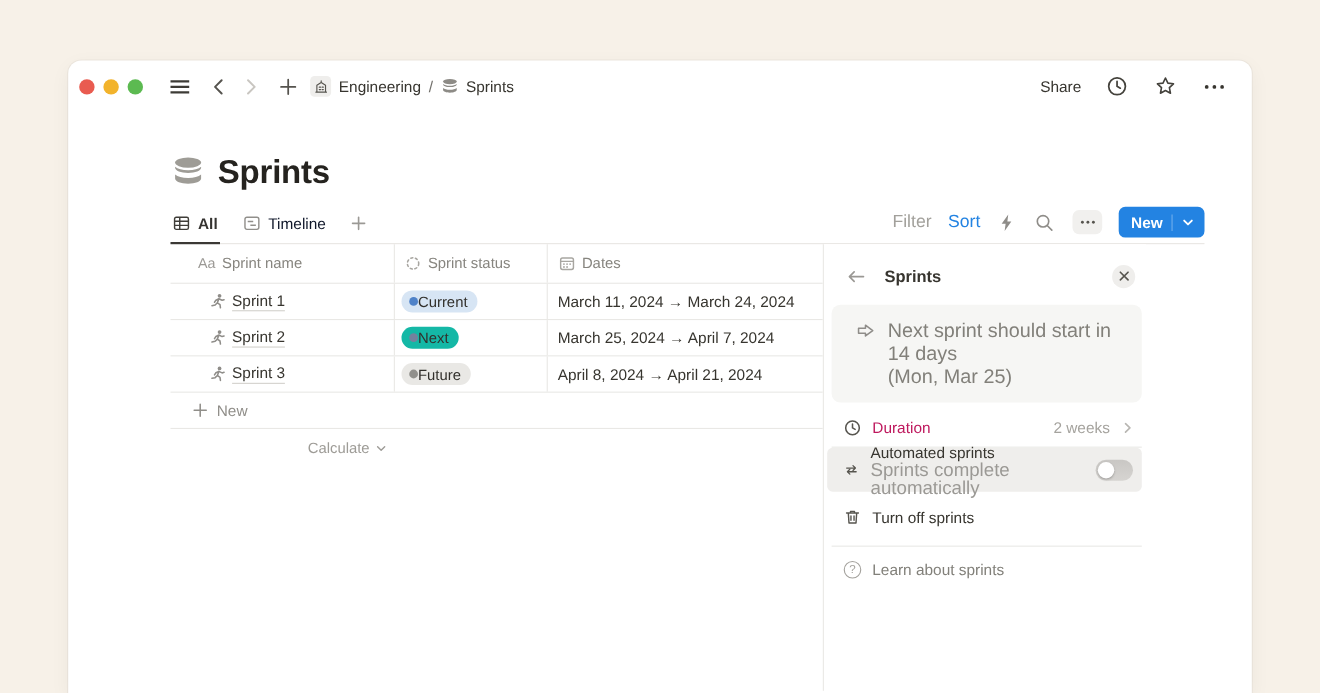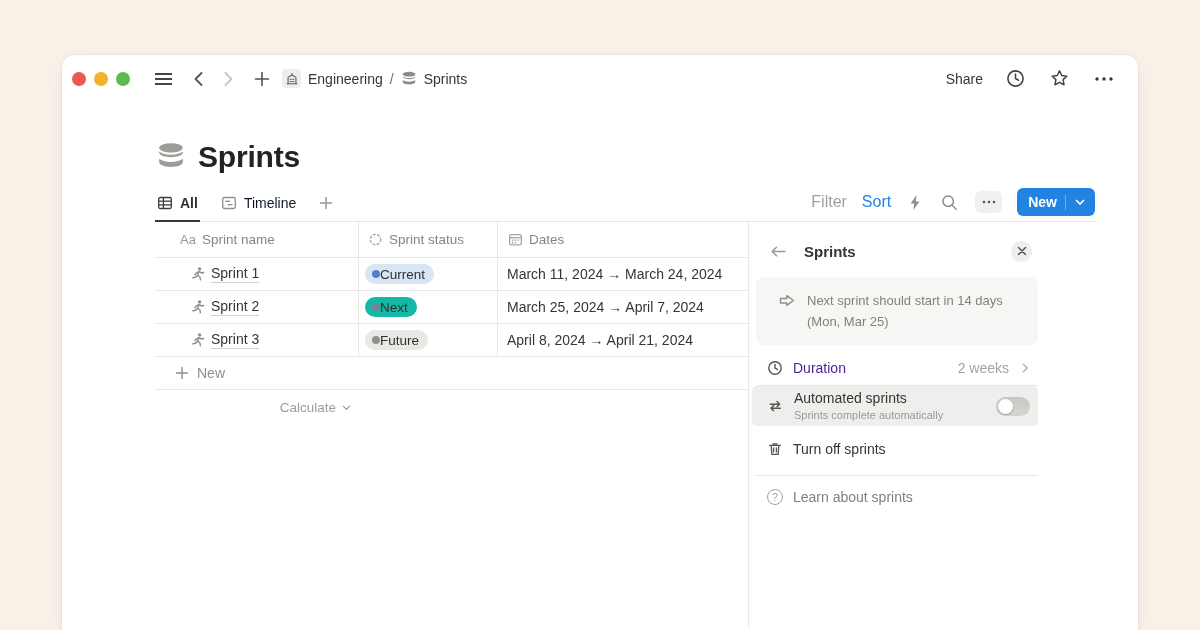--- a/index.html
+++ b/index.html
@@ -62,31 +62,31 @@
   .pill { height:20px; border-radius:10px; display:flex; align-items:center; padding:0 9px 0 7px; gap:0; color:#32302c; font-size:13.5px; }
   .pill .dot { width:8px; height:8px; border-radius:50%; }
   .c-dates.body { padding-left:9px; color:#37352f; cursor:pointer; }
   .new-row { height:33px; border-bottom:1px solid #e9e8e5; display:flex; align-items:center; gap:8px; padding-left:20px; color:#908e89; cursor:pointer; width:593px; background:none; border-top:none;border-left:none;border-right:none; font-size:14px; font-family:inherit;}
   .calc-row { width:203px; height:34px; display:flex; align-items:center; justify-content:flex-end; gap:5px; padding-right:6px; color:#9e9c97; font-size:13.5px; cursor:pointer; background:none; border:none; font-family:inherit;}
   
   .panel { position:absolute; left:593px; top:0; bottom:0; width:294px; border-left:1px solid #e9e8e5; padding:13px 4px 0 7px; background:#fff; }
   .panel-header { height:32px; display:flex; align-items:center; gap:15px; padding:0 6px 0 12px; }
   .panel-title { font-size:15px; font-weight:700; color:#37352f; }
   .close-btn { margin-left:auto; width:21px; height:21px; border-radius:50%; background:#efeeec; border:none; display:flex; align-items:center; justify-content:center; cursor:pointer; }
-  .notice { margin-top:10px; background:#f6f6f4; border-radius:8px; padding:13px 14px 13px 22px; display:flex; gap:11px; color:#82807a; font-size:13px; line-height:21px; }
+  .notice { margin-top:10px; background:#f6f6f4; border-radius:8px; padding:13px 14px 13px 22px; display:flex; gap:11px; color:#82807a; font-size:18px; line-height:21px; }
   .notice svg { margin-top:2px; flex:none; }
   .settings { margin-top:8px; }
   .setting { height:29px; display:flex; align-items:center; gap:10px; padding:0 7px 0 11px; font-size:14px; cursor:pointer; width:100%; background:none; border:none; font-family:inherit; text-align:left;}
-  .setting .s-label { color:#4c1d95; }
+  .setting .s-label { color:#be185d; }
   .setting .s-value { margin-left:auto; color:#a5a39e; }
   .pdivider { height:1px; background:#e9e8e5; margin-top:3px; }
   .automated { height:40px; margin-left:-4px; width:calc(100% + 4px); background:#efeeec; border-radius:5px; display:flex; align-items:center; gap:10px; padding:0 8px 0 15px; cursor:pointer; }
   .auto-text { display:flex; flex-direction:column; justify-content:center; }
   .auto-title { font-size:14px; color:#37352f; line-height:17px; }
-  .auto-sub { font-size:11px; color:#9b9995; line-height:16px; }
+  .auto-sub { font-size:17px; color:#9b9995; line-height:16px; }
   .toggle { margin-left:auto; width:34px; height:19px; border-radius:10px; background:linear-gradient(#c9c7c4,#d6d4d1); position:relative; border:none; cursor:pointer; flex:none; }
   .toggle .knob { position:absolute; left:2px; top:2px; width:15px; height:15px; border-radius:50%; background:#fff; box-shadow:0 1px 2px rgba(0,0,0,.25); }
   .turnoff { height:46px; display:flex; align-items:center; gap:10px; padding-left:11px; font-size:14px; color:#37352f; cursor:pointer; width:100%; background:none; border:none; font-family:inherit; text-align:left;}
   .learn { height:42px; display:flex; align-items:center; gap:10px; padding-left:11px; font-size:14px; color:#82807a; cursor:pointer; width:100%; background:none; border:none; font-family:inherit; text-align:left;}
   .qmark { width:16px; height:16px; border:1.2px solid #a3a19c; border-radius:50%; color:#a3a19c; font-size:10.5px; display:flex; align-items:center; justify-content:center; flex:none; }
 </style>
 </head>
 <body>
 
 <div class="window">

